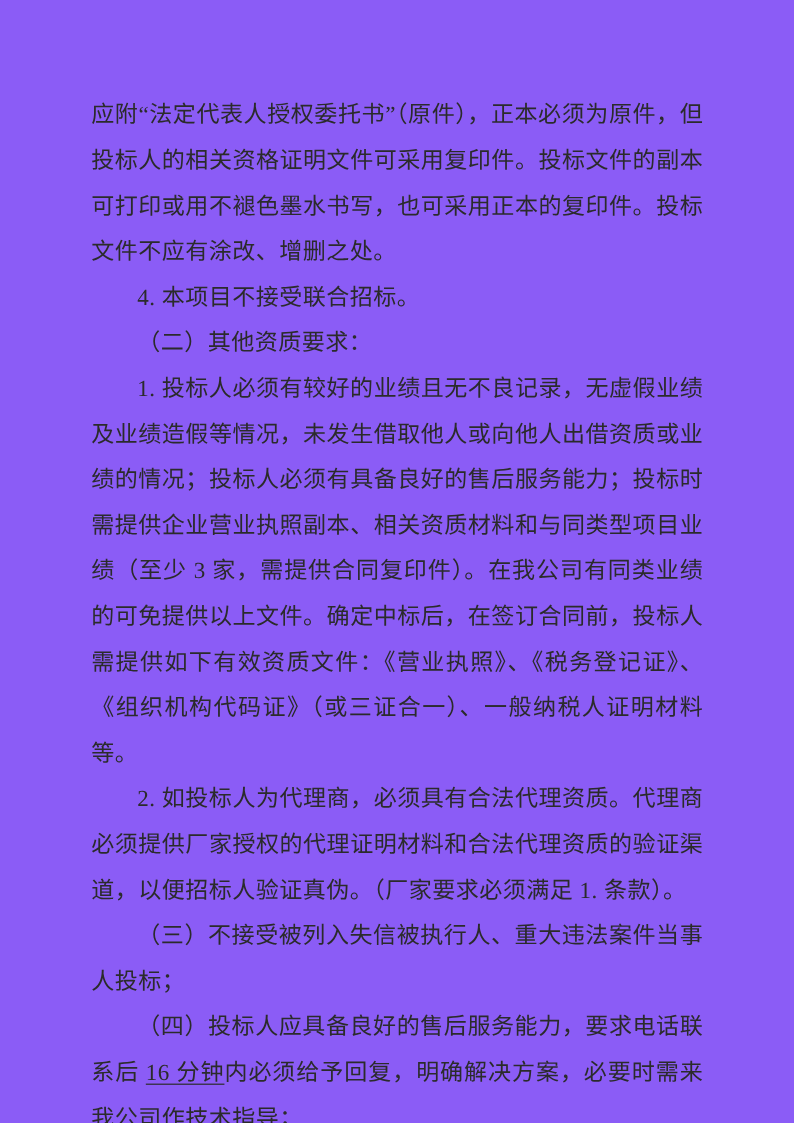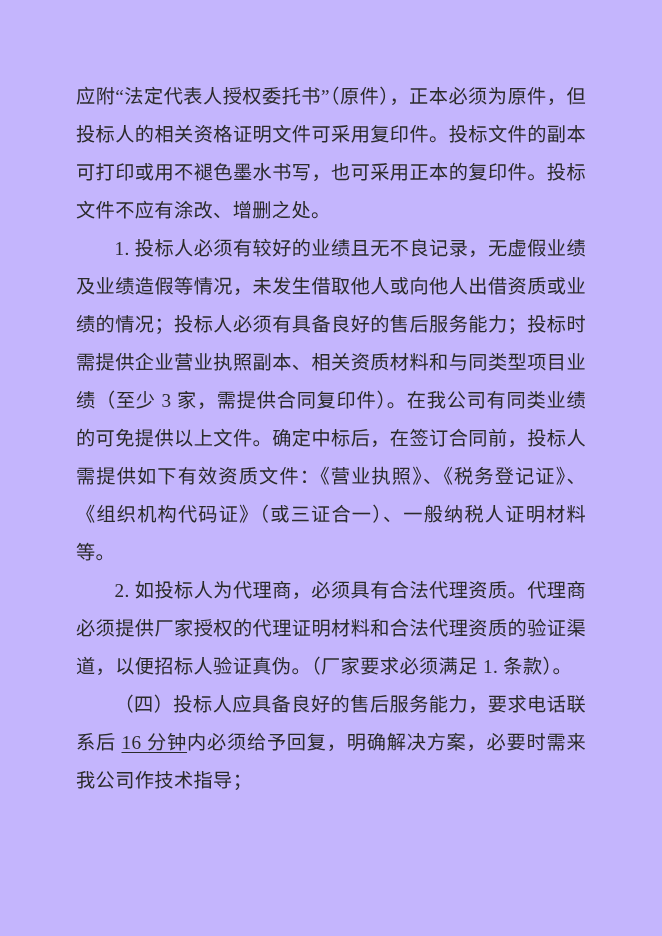--- a/index.html
+++ b/index.html
@@ -8,21 +8,21 @@
     padding: 0;
     background: #ffffff;
   }
   body {
     font-family: "Liberation Serif", "DejaVu Serif", serif;
   }
   .page {
     position: relative;
     width: 662px;
     height: 936px;
-    background: #c4b5fd;
+    background: #8b5cf6;
     overflow: hidden;
     box-sizing: border-box;
   }
   .text-column {
     position: absolute;
     left: 76px;
     top: 78px;
     width: 510px;
   }
   .para {
@@ -48,23 +48,26 @@
   }
 </style>
 </head>
 <body>
 
 <div class="page">
   <div class="text-column">
 
     <p class="para flush">应附“法定代表人授权委托书”（原件），正本必须为原件，但投标人的相关资格证明文件可采用复印件。投标文件的副本可打印或用不褪色墨水书写，也可采用正本的复印件。投标文件不应有涂改、增删之处。</p>
 
+    <p class="para indent">4. 本项目不接受联合招标。</p>
 
+    <p class="para indent">（二）其他资质要求：</p>
 
     <p class="para indent">1. 投标人必须有较好的业绩且无不良记录，无虚假业绩及业绩造假等情况，未发生借取他人或向他人出借资质或业绩的情况；投标人必须有具备良好的售后服务能力；投标时需提供企业营业执照副本、相关资质材料和与同类型项目业绩（至少 3 家，需提供合同复印件）。在我公司有同类业绩的可免提供以上文件。确定中标后，在签订合同前，投标人需提供如下有效资质文件：《营业执照》、《税务登记证》、《组织机构代码证》（或三证合一）、一般纳税人证明材料等。</p>
 
     <p class="para indent">2. 如投标人为代理商，必须具有合法代理资质。代理商必须提供厂家授权的代理证明材料和合法代理资质的验证渠道，以便招标人验证真伪。（厂家要求必须满足 1. 条款）。</p>
 
+    <p class="para indent">（三）不接受被列入失信被执行人、重大违法案件当事人投标；</p>
 
     <p class="para indent"><span>（四）投标人应具备良好的售后服务能力，要求电话联系后 </span><span class="underline">16 分钟</span><span>内必须给予回复，明确解决方案，必要时需来我公司作技术指导；</span></p>
 
   </div>
 </div>
 
 </body></html>

